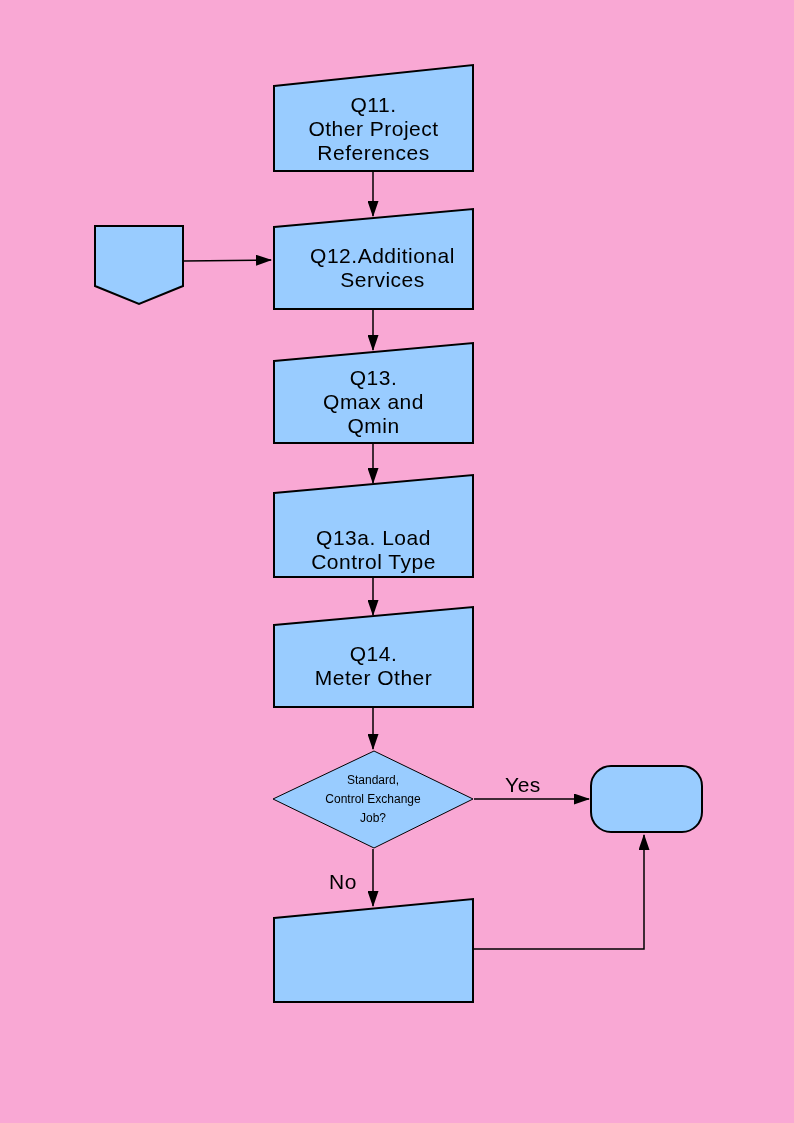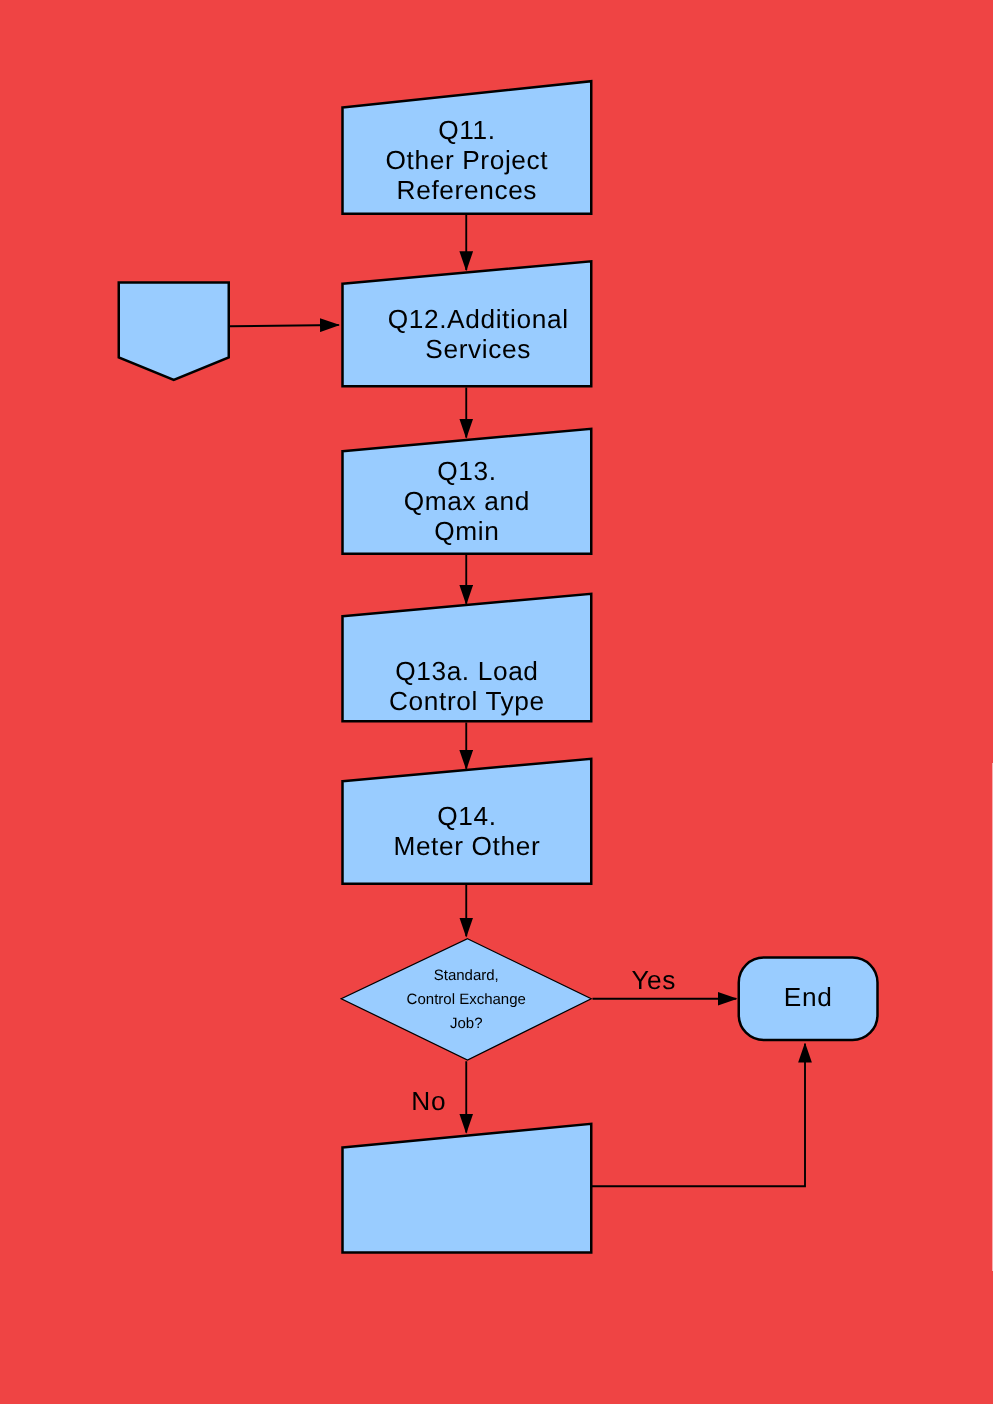--- a/index.html
+++ b/index.html
@@ -5,21 +5,21 @@
   html, body {
     margin: 0;
     padding: 0;
     background: #ffffff;
     font-family: "Liberation Sans", sans-serif;
   }
   .page {
     position: relative;
     width: 794px;
     height: 1123px;
-    background: #ef4444;
+    background: #f9a8d4;
     overflow: hidden;
   }
   .canvas {
     position: absolute;
     left: 0;
     top: 0;
   }
   .label {
     position: absolute;
     display: flex;
@@ -114,23 +114,20 @@
     <span>Q14.</span>
     <span>Meter Other</span>
   </div>
 
   <div class="label small" style="left:273px;top:751px;width:200px;height:97px">
     <span>Standard,</span>
     <span>Control Exchange</span>
     <span>Job?</span>
   </div>
 
-  <div class="label box" style="left:591px;top:766px;width:111px;height:66px">
-    <span>End</span>
-  </div>
 
 
   <div class="label edge" style="left:493px;top:772px;width:60px;height:26px">
     <span>Yes</span>
   </div>
 
   <div class="label edge" style="left:313px;top:869px;width:60px;height:26px">
     <span>No</span>
   </div>
 

